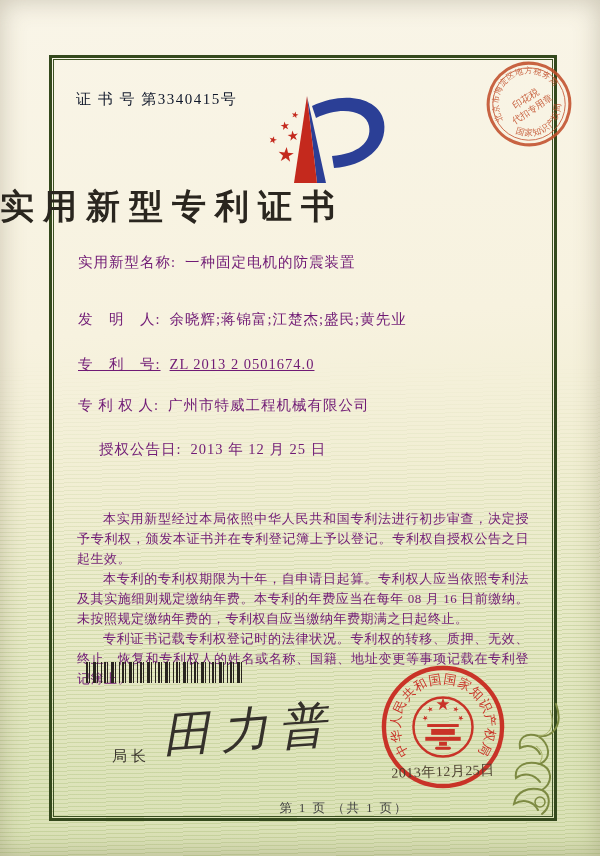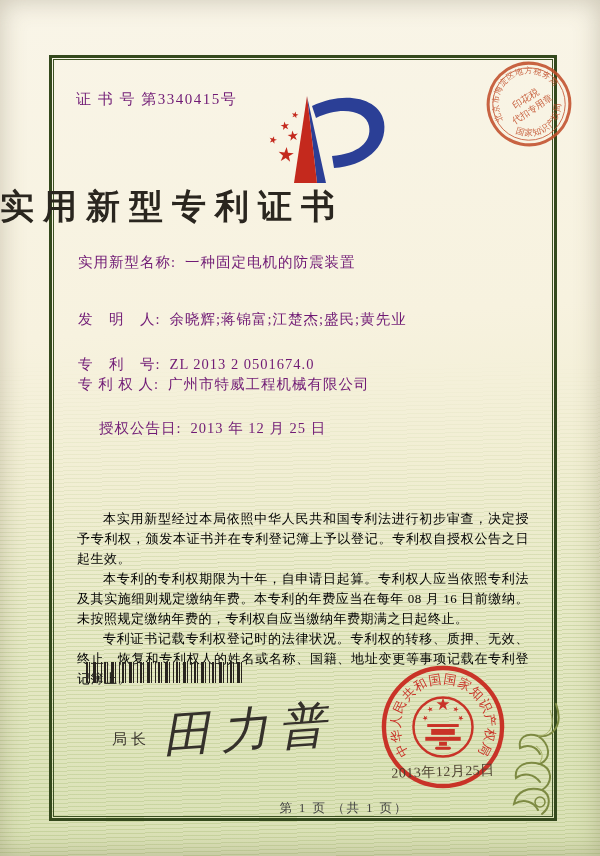--- a/index.html
+++ b/index.html
@@ -20,55 +20,55 @@
   }
   .vignette{position:absolute;inset:0;pointer-events:none;
     box-shadow:inset 0 0 26px rgba(96,86,58,.30);}
   .frame{
     position:absolute;left:49px;top:55px;width:502px;height:760px;
     border:3px solid #34491d;
   }
   .frame::after{content:"";position:absolute;inset:1px;border:1px solid #3c5223;}
   .cert-no{
     position:absolute;left:76px;top:90px;
-    font-size:15px;letter-spacing:1.5px;color:#701a75;z-index:2;
+    font-size:15px;letter-spacing:1.5px;color:#0f172a;z-index:2;
   }
   .tax-stamp{
     position:absolute;left:478px;top:53px;width:102px;height:102px;
     transform:rotate(-33deg);opacity:.88;z-index:3;
   }
   .logo{position:absolute;left:260px;top:88px;width:132px;height:100px;z-index:2;}
   .title{
     position:absolute;left:0;top:184px;width:100%;text-align:left;
     font-size:34px;font-weight:600;letter-spacing:9px;color:#2a261f;z-index:2;
   }
   .fields{position:absolute;left:78px;top:252px;width:455px;font-size:14.5px;color:#701a75;z-index:2;}
   .field{display:flex;line-height:20px;letter-spacing:1px;}
   .field:nth-child(1){margin-bottom:37px;}
   .field:nth-child(2){margin-bottom:25px;}
-  .field:nth-child(3){}
+  .field:nth-child(3){margin-bottom:21px;text-decoration:underline;}
   .field:nth-child(4){margin-bottom:24px;}
   .field:nth-child(5){margin-bottom:18px;margin-left:21px;}
   .field .lab{white-space:pre;margin-right:9px;}
   .paras{
     position:absolute;left:77px;top:509px;width:452px;z-index:2;
-    font-size:13px;line-height:20px;color:#000000;text-align:justify;
+    font-size:13px;line-height:20px;color:#701a75;text-align:justify;
   }
   .paras p{margin:0;text-indent:2em;letter-spacing:.5px;}
   .barcode{
     position:absolute;left:86px;top:662px;width:158px;height:21px;z-index:2;
     background:repeating-linear-gradient(90deg,
       #29241f 0 2px,transparent 2px 3px,
       #29241f 3px 4px,transparent 4px 7px,
       #29241f 7px 10px,transparent 10px 11px,
       #29241f 11px 12px,transparent 12px 15px,
       #29241f 15px 16px,transparent 16px 18px);
   }
   .director-label{
-    position:absolute;left:112px;top:730px;z-index:2;
+    position:absolute;left:112px;top:747px;z-index:2;
     font-size:15px;letter-spacing:4px;color:#3a352d;
   }
   .signature{position:absolute;left:160px;top:688px;width:180px;height:82px;z-index:2;transform:rotate(-4deg);}
   .signature text{fill:#35312b;font-family:"Liberation Serif","DejaVu Serif",serif;}
   .seal{position:absolute;left:379px;top:663px;width:128px;height:128px;z-index:4;opacity:.92;}
   .seal-date{
     position:absolute;left:377px;top:763px;width:132px;text-align:center;z-index:5;
     font-size:14px;color:#4c4030;letter-spacing:.5px;transform:rotate(-2deg);
   }
   .ornament{position:absolute;left:490px;top:702px;width:72px;height:118px;z-index:3;}

